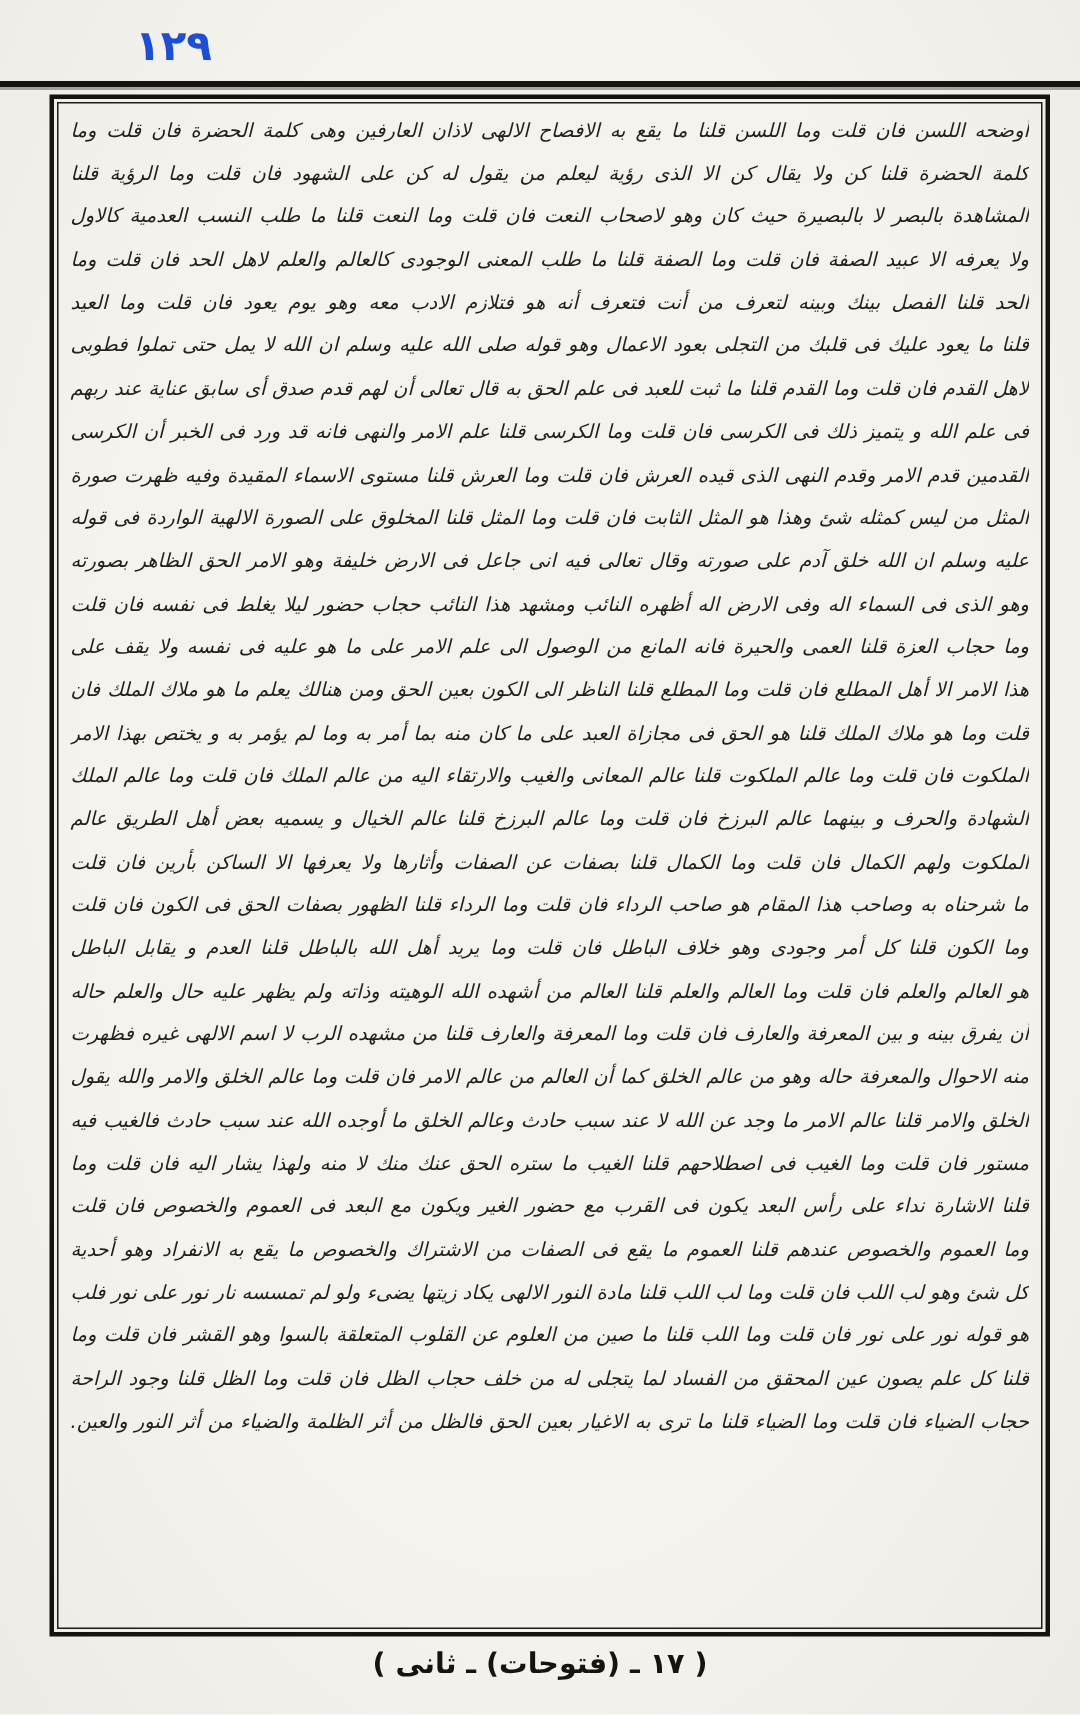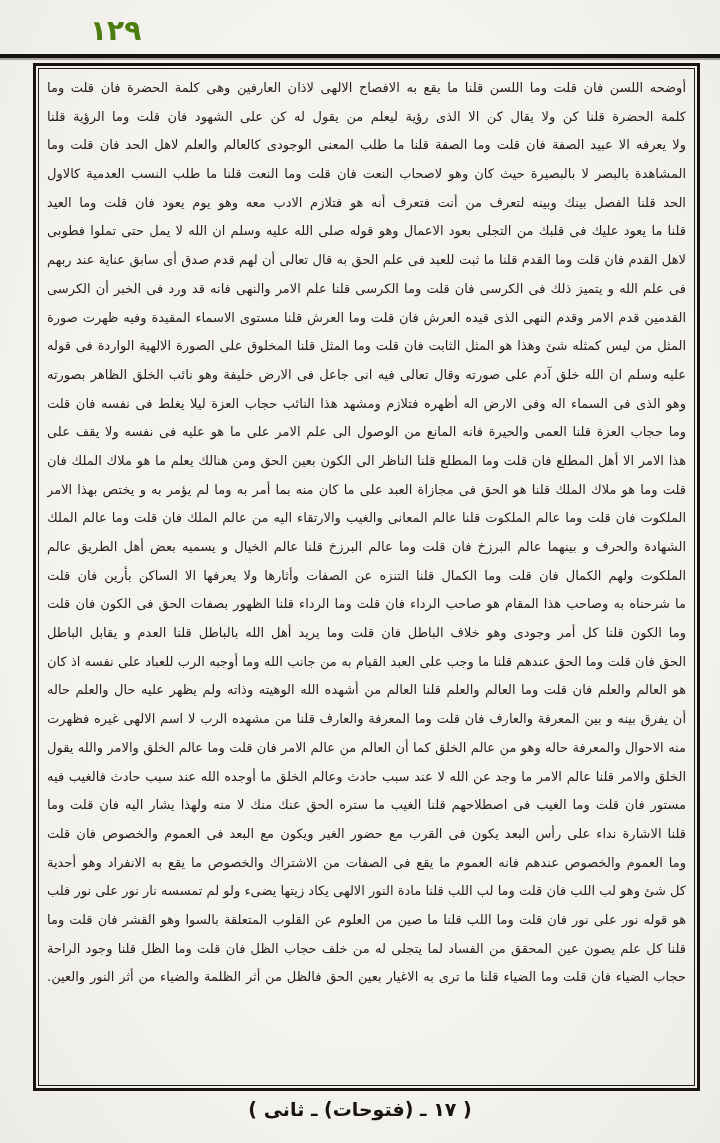--- a/index.html
+++ b/index.html
@@ -15,21 +15,21 @@
     font-family: "DejaVu Sans", sans-serif;
     color: #221d18;
   }
   .page-number {
     position: absolute;
     top: 14px;
     left: 90px;
     font-size: 28px;
     font-weight: bold;
     letter-spacing: 2px;
-    color: #4d7c0f;
+    color: #1d4ed8;
     direction: rtl;
   }
   .top-rule {
     position: absolute;
     top: 54px;
     left: 0;
     width: 720px;
     height: 4px;
     background: #17130f;
     box-shadow: 0 2px 0 rgba(23,19,15,0.35);
@@ -49,20 +49,21 @@
     inset: 2px;
     border: 1px solid #201b15;
     box-sizing: border-box;
     padding: 5px 8px 4px 8px;
   }
   .body-text {
     direction: rtl;
     width: 100%;
     height: 100%;
     overflow: hidden;
+    font-style: italic;
   }
   .text-line {
     height: 28.7px;
     line-height: 28.7px;
     font-size: 13px;
     font-weight: 500;
     text-align: justify;
     text-align-last: justify;
     -moz-text-align-last: justify;
     overflow: hidden;
@@ -86,46 +87,45 @@
 
 <div class="page-number">١٢٩</div>
 
 <div class="top-rule"></div>
 
 <div class="text-frame">
   <div class="frame-inner">
     <div class="body-text">
         <div class="text-line">أوضحه اللسن فان قلت وما اللسن قلنا ما يقع به الافصاح الالهى لاذان العارفين وهى كلمة الحضرة فان قلت وما</div>
         <div class="text-line">كلمة الحضرة قلنا كن ولا يقال كن الا الذى رؤية ليعلم من يقول له كن على الشهود فان قلت وما الرؤية قلنا</div>
+        <div class="text-line">المشاهدة بالبصر لا بالبصيرة حيث كان وهو لاصحاب النعت فان قلت وما النعت قلنا ما طلب النسب العدمية كالاول</div>
         <div class="text-line">ولا يعرفه الا عبيد الصفة فان قلت وما الصفة قلنا ما طلب المعنى الوجودى كالعالم والعلم لاهل الحد فان قلت وما</div>
-        <div class="text-line">المشاهدة بالبصر لا بالبصيرة حيث كان وهو لاصحاب النعت فان قلت وما النعت قلنا ما طلب النسب العدمية كالاول</div>
         <div class="text-line">الحد قلنا الفصل بينك وبينه لتعرف من أنت فتعرف أنه هو فتلازم الادب معه وهو يوم يعود فان قلت وما العيد</div>
         <div class="text-line">قلنا ما يعود عليك فى قلبك من التجلى بعود الاعمال وهو قوله صلى الله عليه وسلم ان الله لا يمل حتى تملوا فطوبى</div>
         <div class="text-line">لاهل القدم فان قلت وما القدم قلنا ما ثبت للعبد فى علم الحق به قال تعالى أن لهم قدم صدق أى سابق عناية عند ربهم</div>
         <div class="text-line">فى علم الله و يتميز ذلك فى الكرسى فان قلت وما الكرسى قلنا علم الامر والنهى فانه قد ورد فى الخبر أن الكرسى موضع</div>
         <div class="text-line">القدمين قدم الامر وقدم النهى الذى قيده العرش فان قلت وما العرش قلنا مستوى الاسماء المقيدة وفيه ظهرت صورة</div>
         <div class="text-line">المثل من ليس كمثله شئ وهذا هو المثل الثابت فان قلت وما المثل قلنا المخلوق على الصورة الالهية الواردة فى قوله صلى الله</div>
-        <div class="text-line">عليه وسلم ان الله خلق آدم على صورته وقال تعالى فيه انى جاعل فى الارض خليفة وهو نائب الخلق الظاهر بصورته</div>
-        <div class="text-line">وهو الذى فى السماء اله وفى الارض اله أظهره فتلازم ومشهد هذا النائب حجاب العزة ليلا يغلط فى نفسه فان قلت</div>
+        <div class="text-line">عليه وسلم ان الله خلق آدم على صورته وقال تعالى فيه انى جاعل فى الارض خليفة وهو الامر الحق الظاهر بصورته</div>
+        <div class="text-line">وهو الذى فى السماء اله وفى الارض اله أظهره النائب ومشهد هذا النائب حجاب حضور ليلا يغلط فى نفسه فان قلت</div>
         <div class="text-line">وما حجاب العزة قلنا العمى والحيرة فانه المانع من الوصول الى علم الامر على ما هو عليه فى نفسه ولا يقف على حقيقة</div>
         <div class="text-line">هذا الامر الا أهل المطلع فان قلت وما المطلع قلنا الناظر الى الكون بعين الحق ومن هنالك يعلم ما هو ملاك الملك فان</div>
         <div class="text-line">قلت وما هو ملاك الملك قلنا هو الحق فى مجازاة العبد على ما كان منه بما أمر به وما لم يؤمر به و يختص بهذا الامر عالم</div>
         <div class="text-line">الملكوت فان قلت وما عالم الملكوت قلنا عالم المعانى والغيب والارتقاء اليه من عالم الملك فان قلت وما عالم الملك قلنا عالم</div>
         <div class="text-line">الشهادة والحرف و بينهما عالم البرزخ فان قلت وما عالم البرزخ قلنا عالم الخيال و يسميه بعض أهل الطريق عالم الجبروت</div>
-        <div class="text-line">الملكوت ولهم الكمال فان قلت وما الكمال قلنا التنزه عن الصفات وأثارها ولا يعرفها الا الساكن بأرين فان قلت</div>
+        <div class="text-line">الملكوت ولهم الكمال فان قلت وما الكمال قلنا بصفات عن الصفات وأثارها ولا يعرفها الا الساكن بأرين فان قلت</div>
         <div class="text-line">ما شرحناه به وصاحب هذا المقام هو صاحب الرداء فان قلت وما الرداء قلنا الظهور بصفات الحق فى الكون فان قلت</div>
         <div class="text-line">وما الكون قلنا كل أمر وجودى وهو خلاف الباطل فان قلت وما يريد أهل الله بالباطل قلنا العدم و يقابل الباطل</div>
-        <div class="text-line">الحق فان قلت وما الحق عندهم قلنا ما وجب على العبد القيام به من جانب الله وما أوجبه الرب للعباد على نفسه اذ كان</div>
         <div class="text-line">هو العالم والعلم فان قلت وما العالم والعلم قلنا العالم من أشهده الله الوهيته وذاته ولم يظهر عليه حال والعلم حاله ولكن بشرط</div>
         <div class="text-line">أن يفرق بينه و بين المعرفة والعارف فان قلت وما المعرفة والعارف قلنا من مشهده الرب لا اسم الالهى غيره فظهرت</div>
         <div class="text-line">منه الاحوال والمعرفة حاله وهو من عالم الخلق كما أن العالم من عالم الامر فان قلت وما عالم الخلق والامر والله يقول ألا له</div>
         <div class="text-line">الخلق والامر قلنا عالم الامر ما وجد عن الله لا عند سبب حادث وعالم الخلق ما أوجده الله عند سبب حادث فالغيب فيه</div>
         <div class="text-line">مستور فان قلت وما الغيب فى اصطلاحهم قلنا الغيب ما ستره الحق عنك منك لا منه ولهذا يشار اليه فان قلت وما الاشارة</div>
         <div class="text-line">قلنا الاشارة نداء على رأس البعد يكون فى القرب مع حضور الغير ويكون مع البعد فى العموم والخصوص فان قلت</div>
-        <div class="text-line">وما العموم والخصوص عندهم فانه العموم ما يقع فى الصفات من الاشتراك والخصوص ما يقع به الانفراد وهو أحدية</div>
+        <div class="text-line">وما العموم والخصوص عندهم قلنا العموم ما يقع فى الصفات من الاشتراك والخصوص ما يقع به الانفراد وهو أحدية</div>
         <div class="text-line">كل شئ وهو لب اللب فان قلت وما لب اللب قلنا مادة النور الالهى يكاد زيتها يضىء ولو لم تمسسه نار نور على نور فلب اللب</div>
         <div class="text-line">هو قوله نور على نور فان قلت وما اللب قلنا ما صين من العلوم عن القلوب المتعلقة بالسوا وهو القشر فان قلت وما القشر</div>
         <div class="text-line">قلنا كل علم يصون عين المحقق من الفساد لما يتجلى له من خلف حجاب الظل فان قلت وما الظل قلنا وجود الراحة خلف</div>
         <div class="text-line">حجاب الضياء فان قلت وما الضياء قلنا ما ترى به الاغيار بعين الحق فالظل من أثر الظلمة والضياء من أثر النور والعين.</div>
       </div>
   </div>
 </div>
 
 <div class="footer-signature">( ١٧ ـ (فتوحات) ـ ثانى )</div>
 

